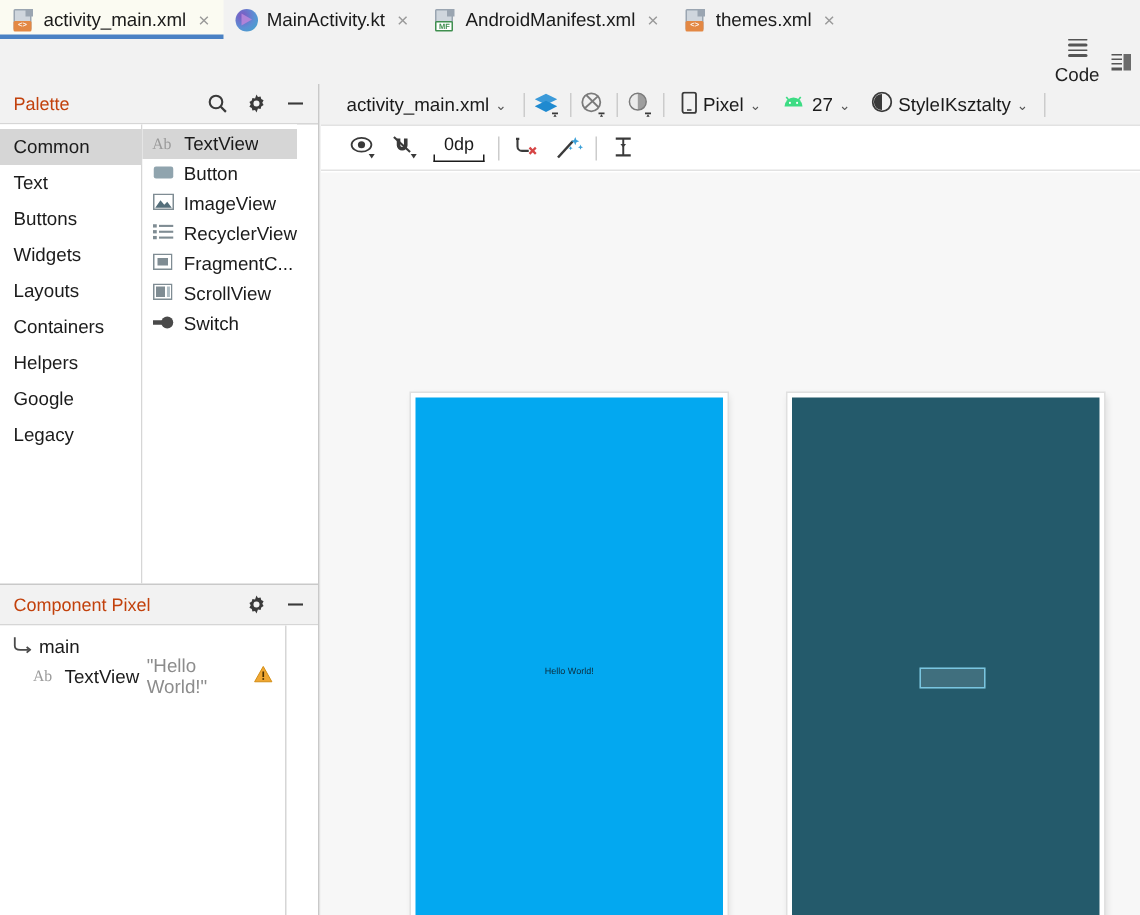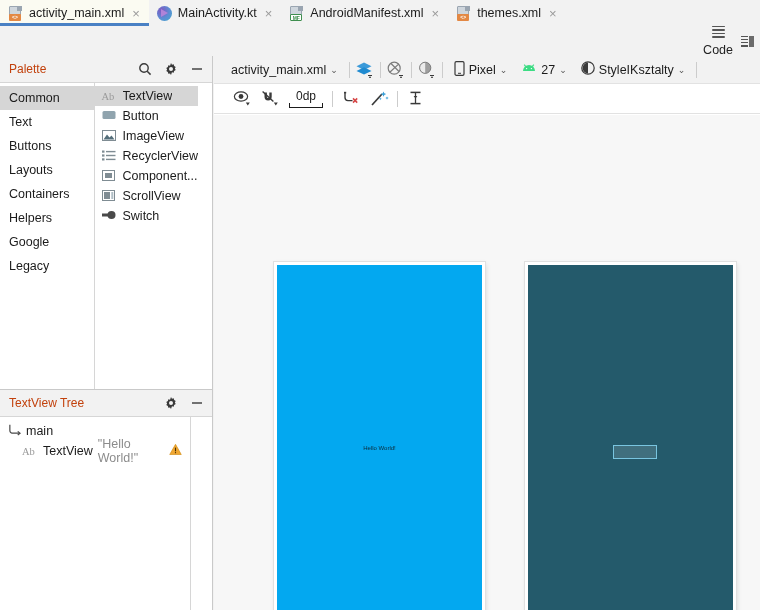--- a/index.html
+++ b/index.html
@@ -294,20 +294,21 @@
           </svg>
         </span>
       </span>
     </div>
 
     <div class="palette-body">
       <div class="palette-cats">
         <div class="cat selected"><span>Common</span></div>
         <div class="cat"><span>Text</span></div>
         <div class="cat"><span>Buttons</span></div>
+        <div class="cat"><span>Widgets</span></div>
         <div class="cat"><span>Layouts</span></div>
         <div class="cat"><span>Containers</span></div>
         <div class="cat"><span>Helpers</span></div>
         <div class="cat"><span>Google</span></div>
         <div class="cat"><span>Legacy</span></div>
       </div>
 
       <div class="palette-items">
 
         <div class="pitem selected">
@@ -348,21 +349,21 @@
           <span class="nm">RecyclerView</span>
         </div>
 
         <div class="pitem">
           <span class="ab-ico">
             <svg width="13" height="11" viewBox="0 0 13 11">
               <rect x="0.5" y="0.5" width="12" height="10" fill="#fff" stroke="#7f8c93" stroke-width="1"></rect>
               <rect x="3" y="3" width="7" height="5" fill="#7f8c93"></rect>
             </svg>
           </span>
-          <span class="nm">Component...</span>
+          <span class="nm">FragmentC...</span>
         </div>
 
         <div class="pitem">
           <span class="ab-ico">
             <svg width="13" height="11" viewBox="0 0 13 11">
               <rect x="0.5" y="0.5" width="12" height="10" fill="#fff" stroke="#7f8c93" stroke-width="1"></rect>
               <rect x="2" y="2" width="6" height="7" fill="#7f8c93"></rect>
               <rect x="9.3" y="2" width="2" height="7" fill="#b0bec5"></rect>
             </svg>
           </span>
@@ -377,21 +378,21 @@
             </svg>
           </span>
           <span class="nm">Switch</span>
         </div>
 
       </div>
     </div>
 
     <div class="comptree">
       <div class="panel-head">
-        <span class="panel-title">TextView Tree</span>
+        <span class="panel-title">Component Pixel</span>
         <span class="phead-actions">
           <span class="icon-btn">
             <svg width="14" height="14" viewBox="0 0 16 16">
               <path d="M8 1.2 9.1 3l2-.4.5 2 1.8 1-1 1.8 1 1.8-1.8 1-.5 2-2-.4L8 14.8 6.9 13l-2 .4-.5-2-1.8-1 1-1.8-1-1.8 1.8-1 .5-2 2 .4z" fill="#3a3a3a"></path>
               <circle cx="8" cy="8" r="2.3" fill="#f2f2f2"></circle>
             </svg>
           </span>
           <span class="icon-btn">
             <svg width="14" height="14" viewBox="0 0 14 14">
               <line x1="2" y1="7" x2="12" y2="7" stroke="#3a3a3a" stroke-width="1.4"></line>

